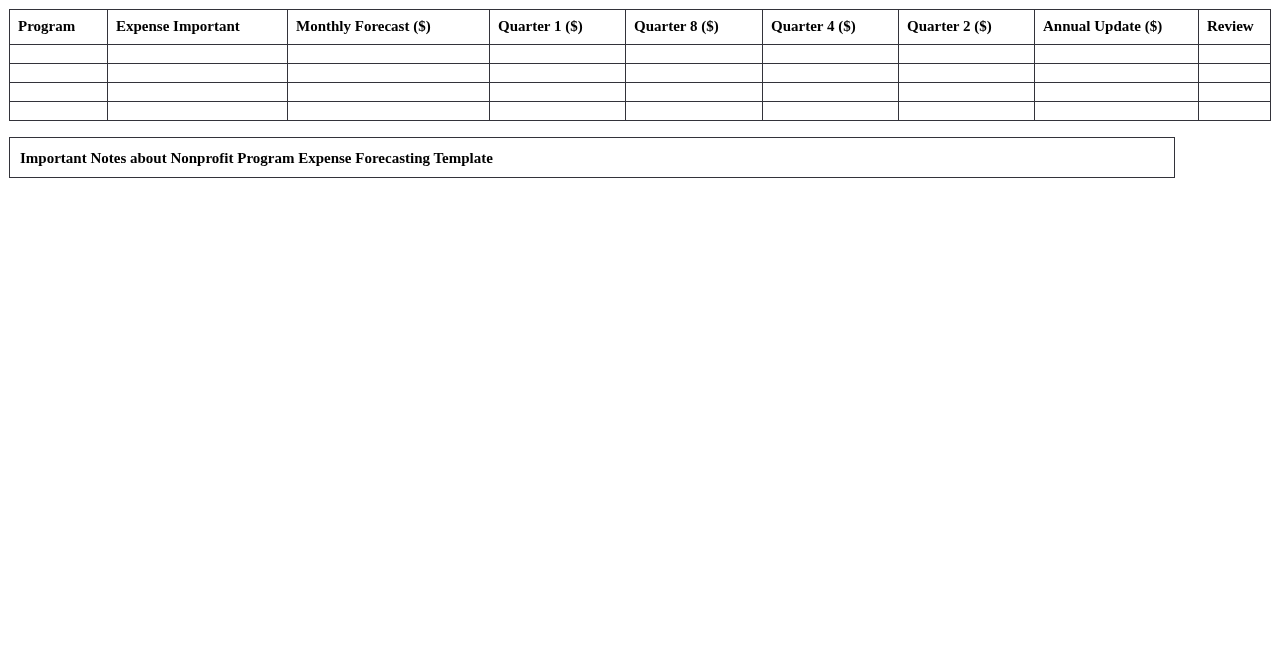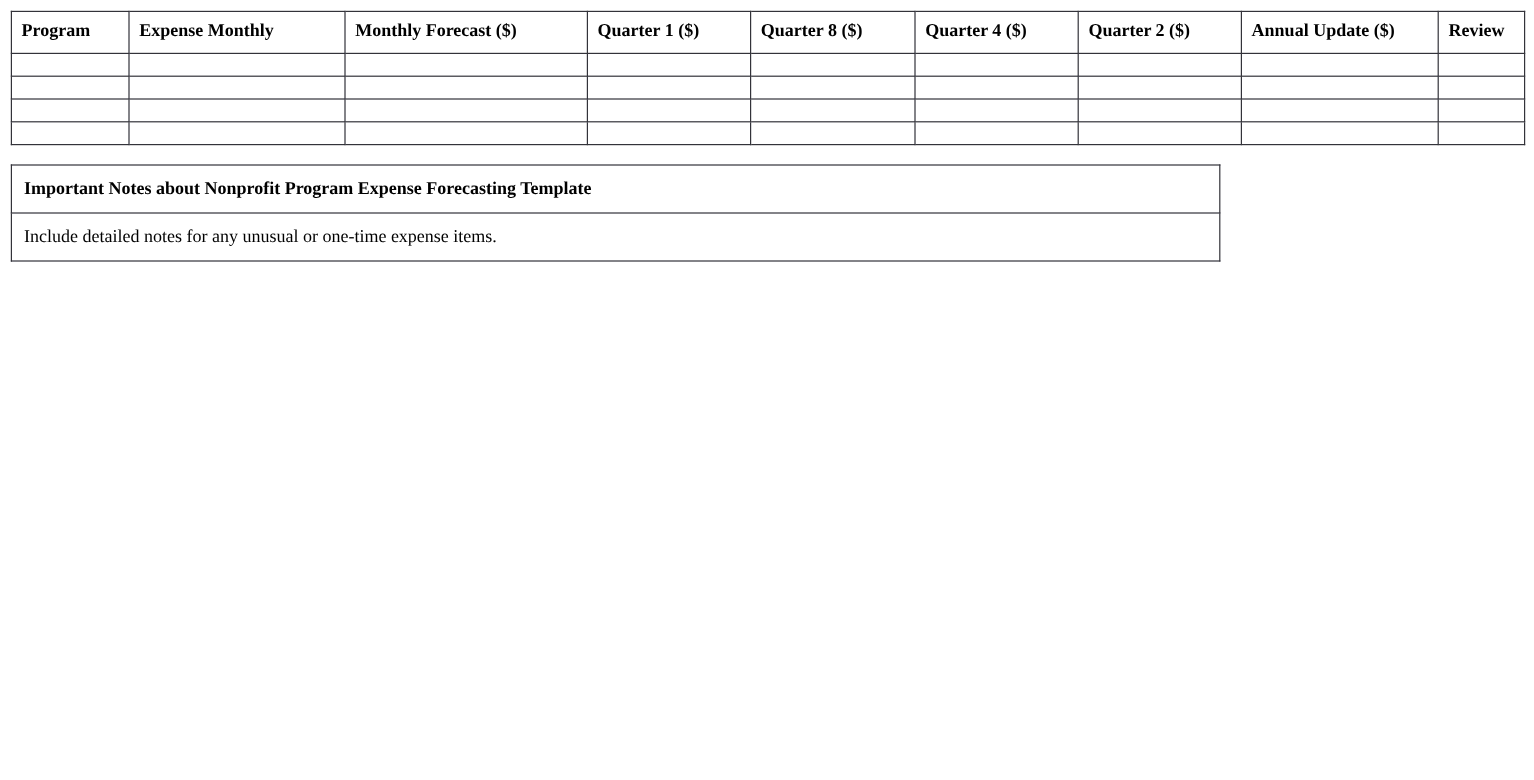--- a/index.html
+++ b/index.html
@@ -19,21 +19,21 @@
     position: relative;
     width: 1278px;
     height: 650px;
     box-sizing: border-box;
     padding: 9px 8px 17px 9px;
   }
 
   table.grid {
     border-collapse: collapse;
     table-layout: fixed;
-    width: 1008px;
+    width: 1166px;
     background: #ffffff;
   }
 
   
   table.forecast {
     margin: 0;
   }
   table.forecast th,
   table.forecast td {
     border: 1px solid #33333a;
@@ -93,21 +93,21 @@
       <col class="c-q1">
       <col class="c-q2">
       <col class="c-q3">
       <col class="c-q4">
       <col class="c-annual">
       <col class="c-notes">
     </colgroup>
     <thead>
       <tr>
         <th>Program</th>
-        <th>Expense Monthly</th>
+        <th>Expense Important</th>
         <th>Monthly Forecast ($)</th>
         <th>Quarter 1 ($)</th>
         <th>Quarter 8 ($)</th>
         <th>Quarter 4 ($)</th>
         <th>Quarter 2 ($)</th>
         <th>Annual Update ($)</th>
         <th>Review</th>
       </tr>
     </thead>
     <tbody>
@@ -156,19 +156,16 @@
         <td></td>
       </tr>
     </tbody>
   </table>
 
   <table class="grid notes">
     <tbody>
       <tr>
         <td class="notes-title">Important Notes about Nonprofit Program Expense Forecasting Template</td>
       </tr>
-      <tr>
-        <td>Include detailed notes for any unusual or one-time expense items.</td>
-      </tr>
     </tbody>
   </table>
 
 </div>
 
 </body></html>

